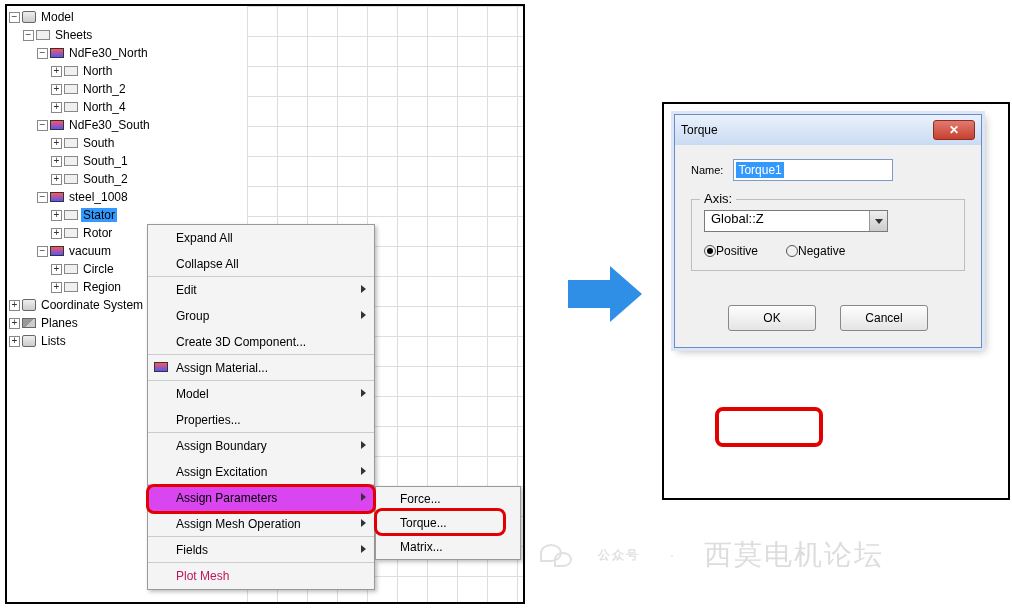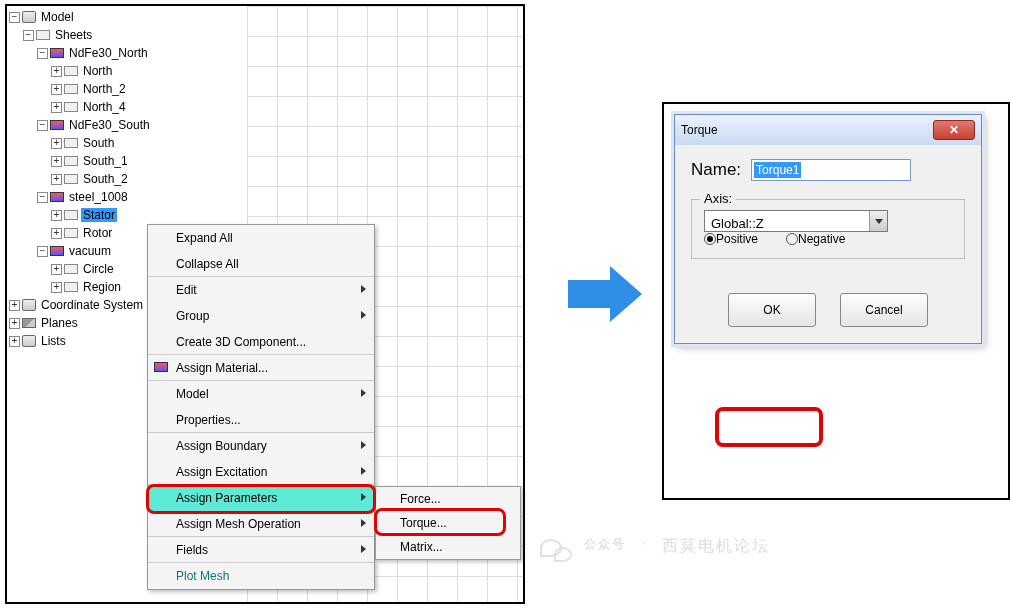--- a/index.html
+++ b/index.html
@@ -17,54 +17,54 @@
 .ic-box{width:14px;height:10px;border:1px solid #888;background:#f0f0f0}
 .ic-sheet{width:14px;height:10px;background:linear-gradient(#f55,#55f);border:1px solid #333}
 .ic-planes{width:14px;height:10px;background:linear-gradient(135deg,#999 0 50%,#ccc 50%);border:1px solid #666}
 .lbl{padding:0 2px}
 .sel{background:#3399ff;color:#000000}
 .grid-bg{position:absolute;left:240px;top:0;right:0;bottom:0;background-image:linear-gradient(#ddd 1px,transparent 1px),linear-gradient(90deg,#ddd 1px,transparent 1px);background-size:30px 30px;z-index:0}
 .ctx-menu{position:absolute;left:140px;top:218px;width:228px;background:#f4f4f4;border:1px solid #999;box-shadow:2px 2px 4px rgba(0,0,0,.25);z-index:5}
 .ctx-item{height:26px;display:flex;align-items:center;padding:0 8px 0 28px;position:relative;cursor:default}
 .ctx-item.sep{border-bottom:1px solid #ccc}
 .ctx-item .arr{position:absolute;right:8px;top:8px;width:0;height:0;border-top:4px solid transparent;border-bottom:4px solid transparent;border-left:5px solid #333}
-.ctx-item.hl{background:#5eead4}
+.ctx-item.hl{background:#d946ef}
 .submenu{position:absolute;left:368px;top:480px;width:146px;background:#f4f4f4;border:1px solid #999;box-shadow:2px 2px 4px rgba(0,0,0,.25);z-index:6}
 .sub-item{height:24px;display:flex;align-items:center;padding:0 8px 0 24px}
 .ring{position:absolute;border:3px solid #e30000;border-radius:8px;pointer-events:none;z-index:10}
 .ring-ap{left:139px;top:478px;width:230px;height:30px}
 .ring-tq{left:367px;top:502px;width:132px;height:28px}
 .arrow{position:absolute;left:568px;top:262px;z-index:3}
 .dlg{position:absolute;left:10px;top:10px;width:308px;background:#f0f0f0;border:1px solid #6a8cce;box-shadow:0 0 0 3px #dce6f4,3px 3px 8px rgba(0,0,0,.3)}
 .dlg-title{height:30px;background:linear-gradient(#eaf1fb,#c9dbf3);display:flex;align-items:center;padding:0 6px;font-size:13px;color:#000}
 .dlg-close{margin-left:auto;width:42px;height:20px;background:linear-gradient(#e27a70,#c7402f);border:1px solid #8b2c20;border-radius:3px;display:flex;align-items:center;justify-content:center;color:#fff;font-weight:bold;font-size:12px}
 .dlg-body{padding:14px 16px 16px}
 .row-name{display:flex;align-items:center;gap:10px;margin-bottom:14px}
 .sel-text{background:#3399ff;color:#fff;padding:1px 2px}
 .fieldset{border:1px solid #bfbfbf;padding:10px 12px 12px;position:relative;margin-top:18px}
 .fieldset .legend{position:absolute;top:-9px;left:8px;background:#f0f0f0;padding:0 4px;font-size:13px}
-.combo{width:184px;height:22px;border:1px solid #7a7a7a;background:#fff;display:flex;align-items:flex-end;}
+.combo{width:184px;height:22px;border:1px solid #7a7a7a;background:#fff;display:flex;align-items:flex-start;margin-bottom:12px}
 .combo span{flex:1;padding:0 6px;font-size:13px}
 .combo .cb-btn{width:18px;height:20px;border-left:1px solid #999;background:linear-gradient(#eee,#ccc);display:flex;align-items:center;justify-content:center}
 .combo .cb-btn::after{content:"";width:0;height:0;border-left:4px solid transparent;border-right:4px solid transparent;border-top:5px solid #333}
 .radios{display:flex;gap:28px;font-size:13px}
 .radio{display:flex;align-items:center;}
 .radio .r{width:12px;height:12px;border:1px solid #555;border-radius:50%;display:flex;align-items:center;justify-content:center}
 .radio .r.on::after{content:"";width:6px;height:6px;background:#000;border-radius:50%}
 .dlg-btns{display:flex;gap:24px;justify-content:center;margin-top:34px}
-.dlg-btn{width:88px;height:34px;border:1px solid #888;background:linear-gradient(#fefefe,#e4e4e4);border-radius:3px;display:flex;align-items:center;justify-content:center;font-size:13px}
+.dlg-btn{width:88px;height:26px;border:1px solid #888;background:linear-gradient(#fefefe,#e4e4e4);border-radius:3px;display:flex;align-items:center;justify-content:center;font-size:13px}
 .ring-ok{position:absolute;left:40px;top:292px;width:108px;height:40px;border:4px solid #e30000;border-radius:8px;pointer-events:none}
-.watermark{position:absolute;left:540px;top:536px;display:flex;gap:10px;color:#e0e0e0;font-size:26px;z-index:0}
+.watermark{position:absolute;left:540px;top:536px;display:flex;align-items:center;gap:24px;color:#e0e0e0;font-size:26px;z-index:0}
 .wm-ic{width:34px;height:28px;position:relative}
 .wm-ic::before{content:"";position:absolute;width:18px;height:14px;border:2px solid #e0e0e0;border-radius:50% 50% 50% 0;left:0;top:3px}
 .wm-ic::after{content:"";position:absolute;width:14px;height:11px;border:2px solid #e0e0e0;border-radius:50% 50% 50% 0;left:14px;top:11px}
 .wm-b{font-weight:bold;letter-spacing:2px}
 .wm-dot{color:#ccc;margin:0 6px}
-.wm-t{color:#ddd;letter-spacing:2px;font-size:16px}
-.disabled{color:#0f766e}
+.wm-t{color:#ddd;letter-spacing:2px;font-size:28px}
+.disabled{color:#be185d}
 </style>
 </head>
 <body>
 
 <div class="watermark">
   <span class="wm-ic"></span>
   <span class="wm-b">公众号</span>
   <span class="wm-dot">·</span>
   <span class="wm-t">西莫电机论坛</span>
 </div>
@@ -285,21 +285,21 @@
 <div class="frame right-frame">
   <div class="dlg">
     <div class="dlg-title">
       <span>Torque</span>
       <div class="dlg-close">
           <span>✕</span>
         </div>
     </div>
     <div class="dlg-body">
       <div class="row-name">
-        <span style="font-size:17px">Name:</span>
+        <span style="font-size:11px">Name:</span>
         <div style="width:160px;height:22px;border:1px solid #7a9ac7;background:#fff;display:flex;align-items:center;padding:0 2px">
           <span class="sel-text">Torque1</span>
         </div>
       </div>
       <div class="fieldset">
         <span class="legend">Axis:</span>
         <div class="combo">
           <span>Global::Z</span>
           <div class="cb-btn"></div>
         </div>

